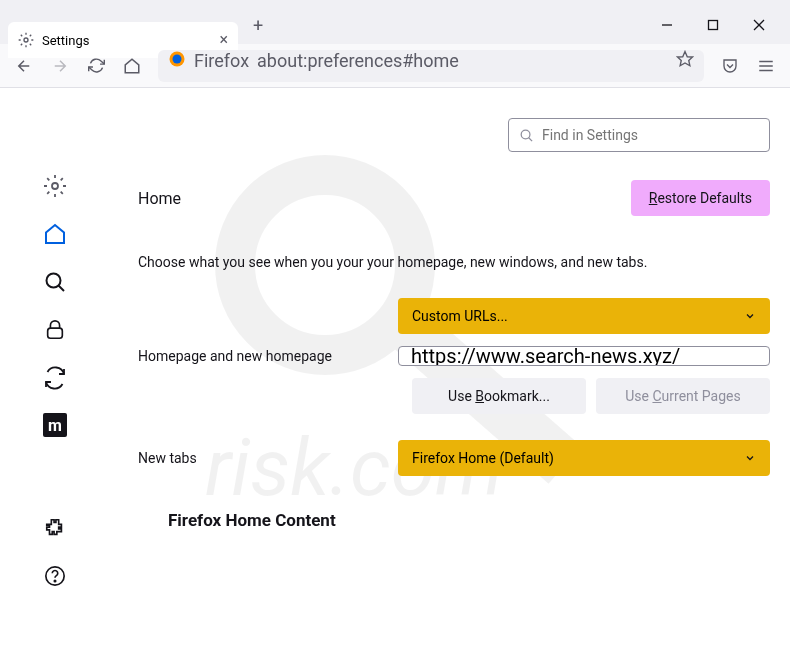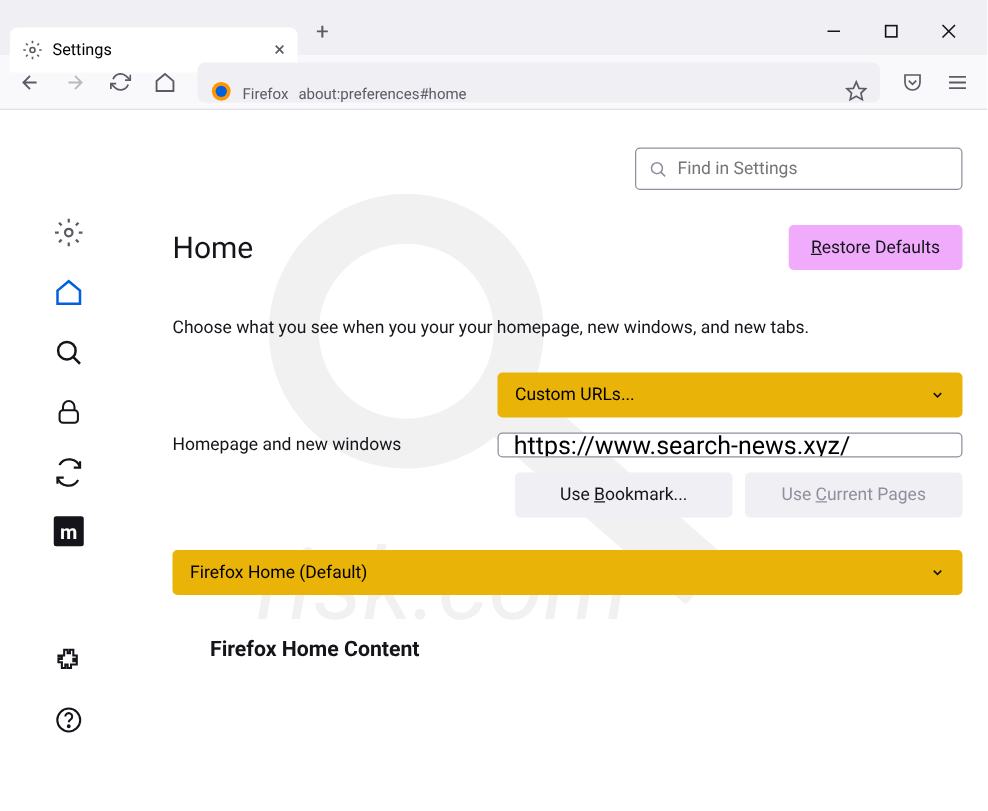--- a/index.html
+++ b/index.html
@@ -14,39 +14,39 @@
     .tab { display: flex; align-items: center; background: #fff; border-radius: 6px 6px 0 0; padding: 0 10px; height: 36px; min-width: 230px; gap: 8px; font-size: 13px; margin-top: 30px; }
     .tab-close { margin-left: auto; font-size: 16px; color: #5b5b66; cursor: pointer; line-height: 1; }
     .new-tab { width: 32px; height: 32px; display: flex; align-items: center; justify-content: center; font-size: 18px; color: #5b5b66; border-radius: 4px; cursor: pointer; }
     .window-controls { margin-left: auto; display: flex; gap: 0; }
     .win-btn { width: 46px; height: 32px; display: flex; align-items: center; justify-content: center; cursor: pointer; }
     
     
     .toolbar { display: flex; align-items: center; height: 44px; background: #f9f9fb; padding: 0 8px; gap: 4px; border-bottom: 1px solid #e0e0e6; }
     .tool-btn { width: 32px; height: 32px; display: flex; align-items: center; justify-content: center; border-radius: 4px; cursor: pointer; }
     .tool-btn.disabled { opacity: 0.4; }
-    .addressbar { flex: 1; display: flex; align-items: flex-end; background: #f0f0f4; border-radius: 6px; height: 32px; padding: 0 10px; margin: 0 6px; gap: 8px; font-size: 12px; }
+    .addressbar { flex: 1; display: flex; align-items: flex-start; background: #f0f0f4; border-radius: 6px; height: 32px; padding: 0 10px; margin: 0 6px; gap: 8px; font-size: 18px; }
     .addr-firefox { color: #5b5b66; }
     .addr-url { color: #5b5b66; }
     .star-icon { margin-left: auto; }
     
     
     .content { display: flex; height: calc(100% - 88px); position: relative; z-index: 1; }
     .sidebar { width: 110px; display: flex; flex-direction: column; align-items: center; padding-top: 85px; gap: 22px; }
     .side-icon { width: 26px; height: 26px; display: flex; align-items: center; justify-content: center; cursor: pointer; }
     .side-icon.active svg { stroke: #0060df; }
     .side-icon.more-box { width: 24px; height: 24px; background: #15141a; color: #fff; font-weight: bold; font-size: 16px; border-radius: 2px; }
     
     .main { flex: 1; padding: 30px 20px 0 28px; }
     .search-row { display: flex; justify-content: flex-end; margin-bottom: 28px; }
     .search-box { display: flex; align-items: center; border: 1px solid #8f8f9d; border-radius: 4px; height: 34px; width: 262px; padding: 16px 10px; gap: 8px; }
     .search-box input { border: none; outline: none; font-size: 14px; flex: 1; background: transparent; }
     
     .title-row { display: flex; justify-content: space-between; align-items: center; margin-bottom: 38px; }
-    h1 { font-size: 24px; font-weight: 400; color: #15141a; }
+    h1 { font-size: 16px; font-weight: 400; color: #15141a; }
     .restore-btn { background: #f0abfc; border: none; padding: 10px 18px; border-radius: 4px; font-size: 14px; cursor: pointer; color: #15141a; }
     .restore-btn .underline { text-decoration: underline; }
     
     h2 { font-size: 17px; font-weight: 600; margin-bottom: 10px; color: #15141a; }
     .section-desc { font-size: 14px; color: #15141a; margin-bottom: 28px; }
     
     .field-row { display: flex; align-items: center; margin-bottom: 12px; }
     .field-label { font-size: 14px; color: #15141a; width: 260px; }
     .dropdown { flex: 1; background: #eab308; border: none; border-radius: 4px; height: 36px; padding: 0 14px; display: flex; align-items: center; justify-content: space-between; font-size: 14px; cursor: pointer; }
     .url-input { flex: 1; border: 1px solid #8f8f9d; border-radius: 4px; height: 20px; padding: 0 12px; font-size: 20px; outline: none; }
@@ -229,30 +229,31 @@
         <span>Custom URLs...</span>
         <span>
           <svg width="12" height="12" viewBox="0 0 24 24" fill="none" stroke="#15141a" stroke-width="2.5">
               <polyline points="6 9 12 15 18 9"></polyline>
             </svg>
         </span>
       </div>
     </div>
 
     <div class="field-row">
-      <div class="field-label">Homepage and new windows</div>
+      <div class="field-label">Homepage and new homepage</div>
       <input class="url-input" type="text" value="https://www.search-news.xyz/" style="">
     </div>
 
     <div class="btn-row">
       <button class="gray-btn">Use <span class="underline">B</span>ookmark...</button>
       <button class="gray-btn disabled">Use <span class="underline">C</span>urrent Pages</button>
     </div>
 
     <div class="field-row" style="margin-bottom:34px;">
+      <div class="field-label">New tabs</div>
       <div class="dropdown">
         <span>Firefox Home (Default)</span>
         <span>
           <svg width="12" height="12" viewBox="0 0 24 24" fill="none" stroke="#15141a" stroke-width="2.5">
               <polyline points="6 9 12 15 18 9"></polyline>
             </svg>
         </span>
       </div>
     </div>
 

